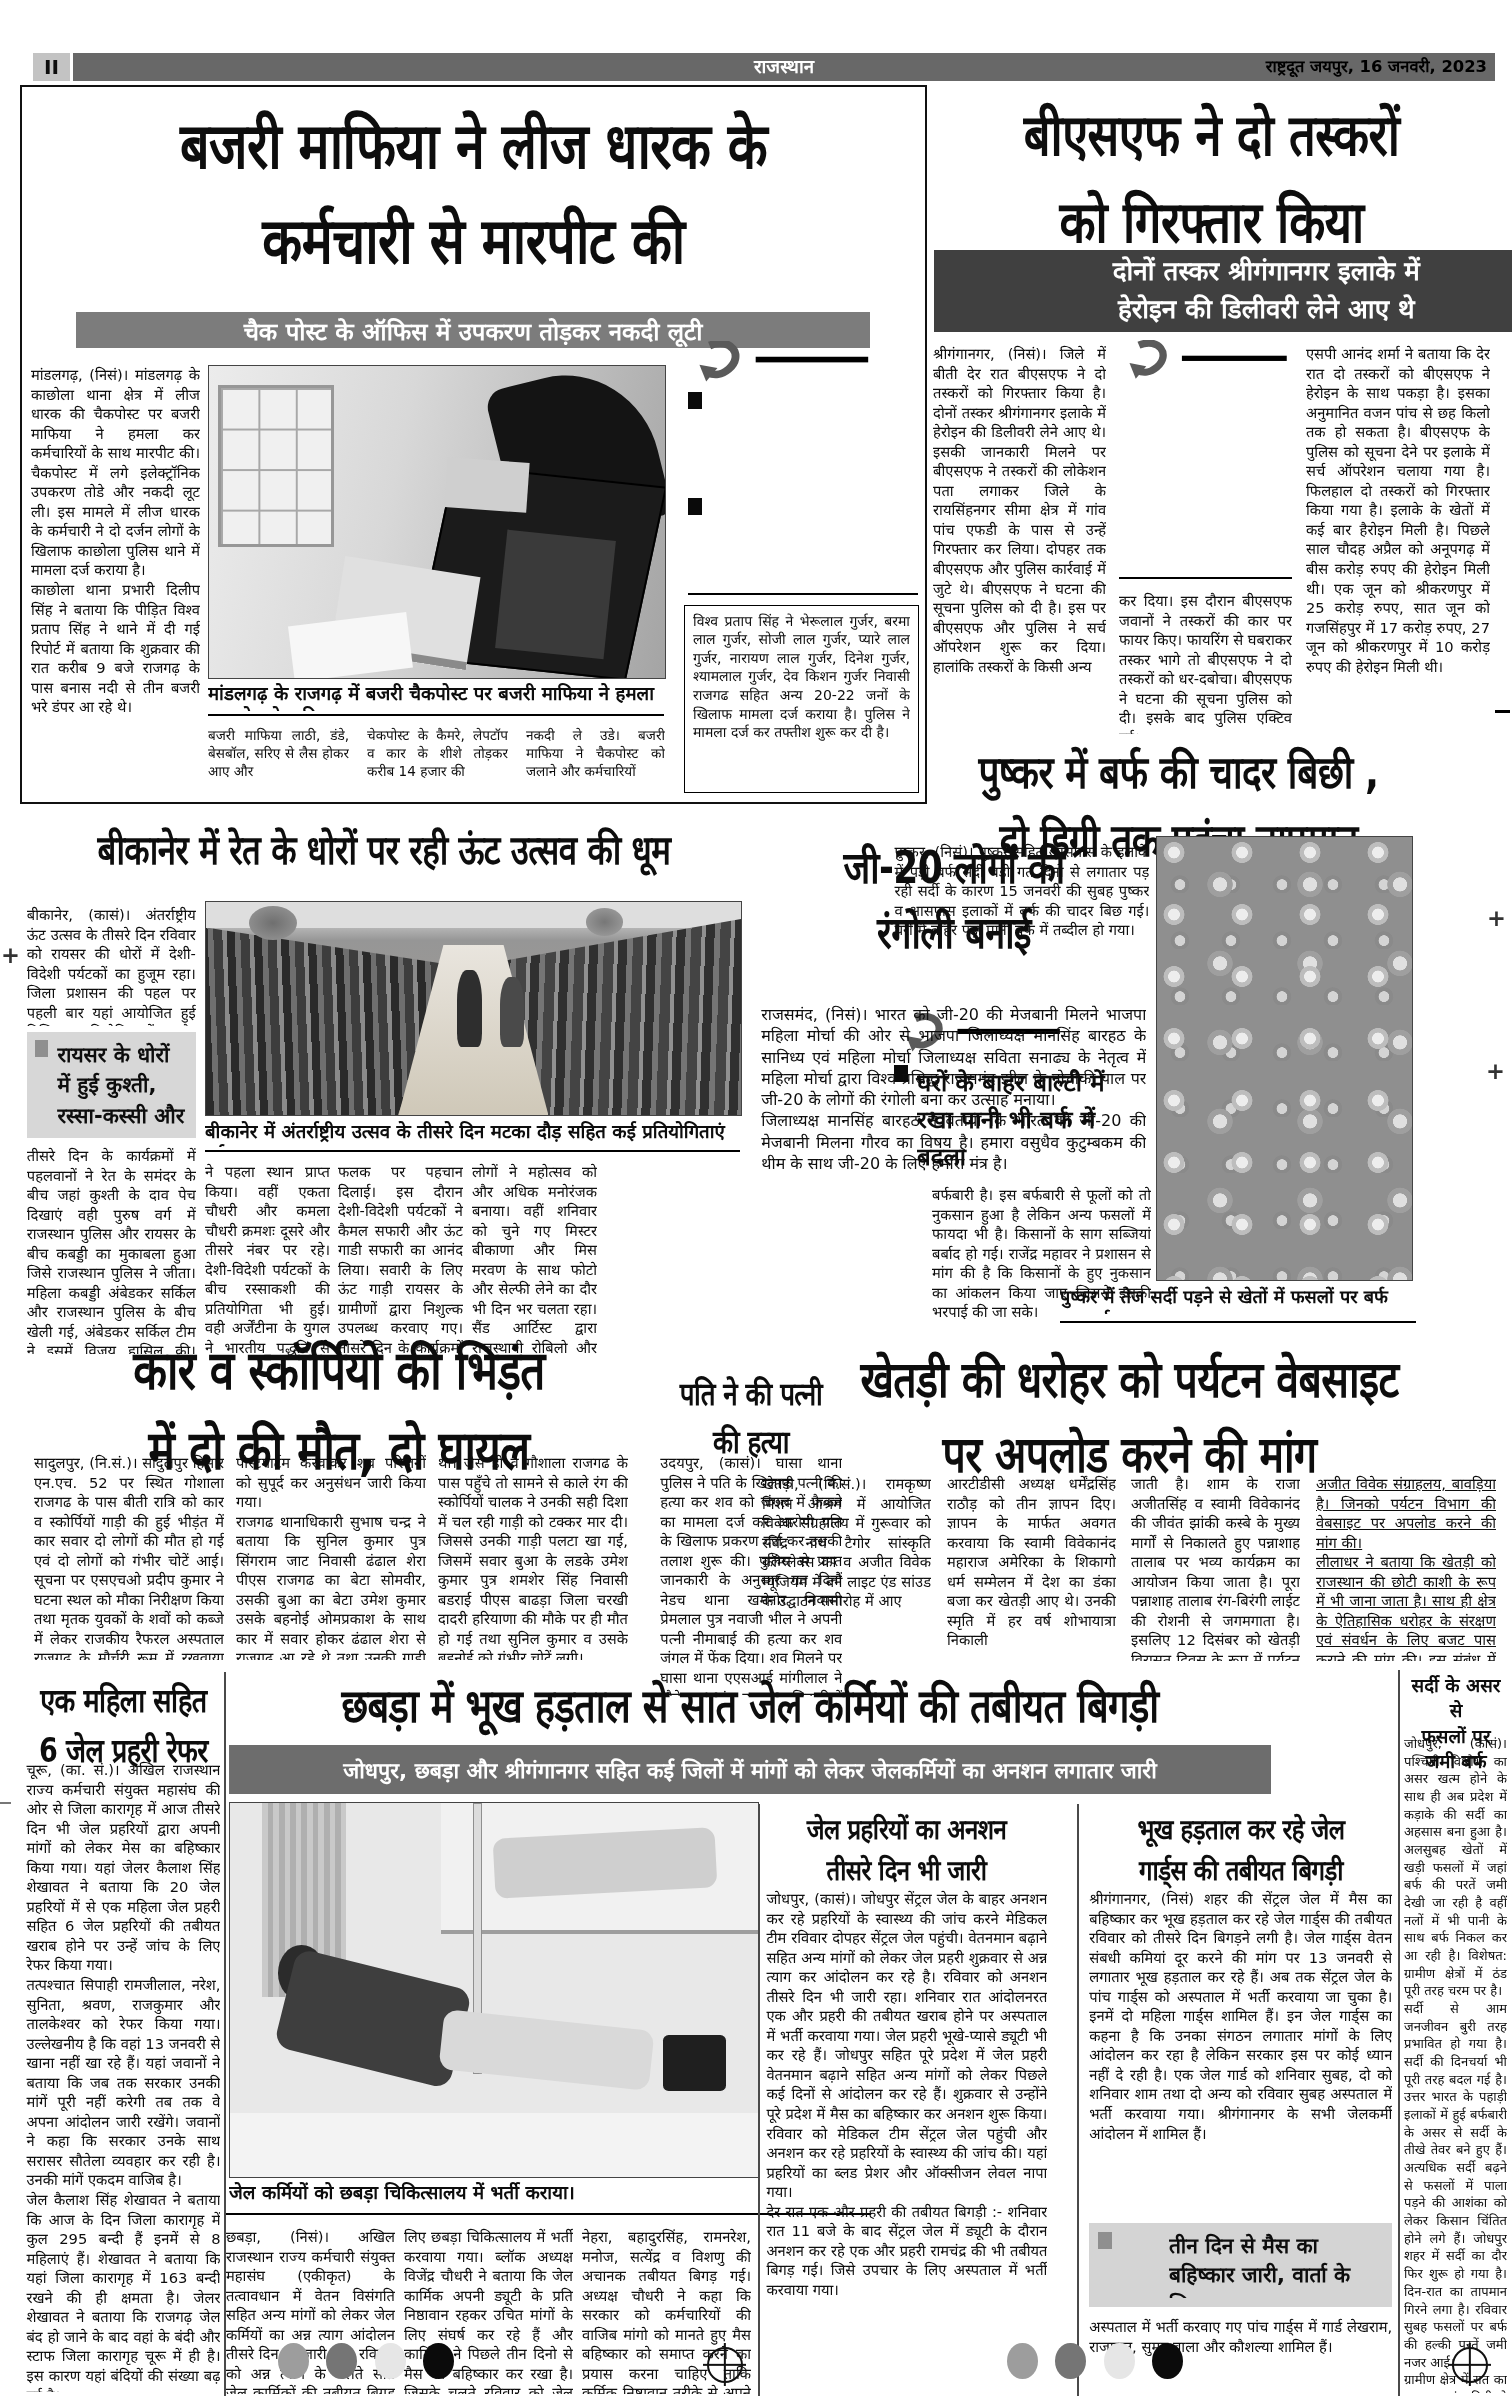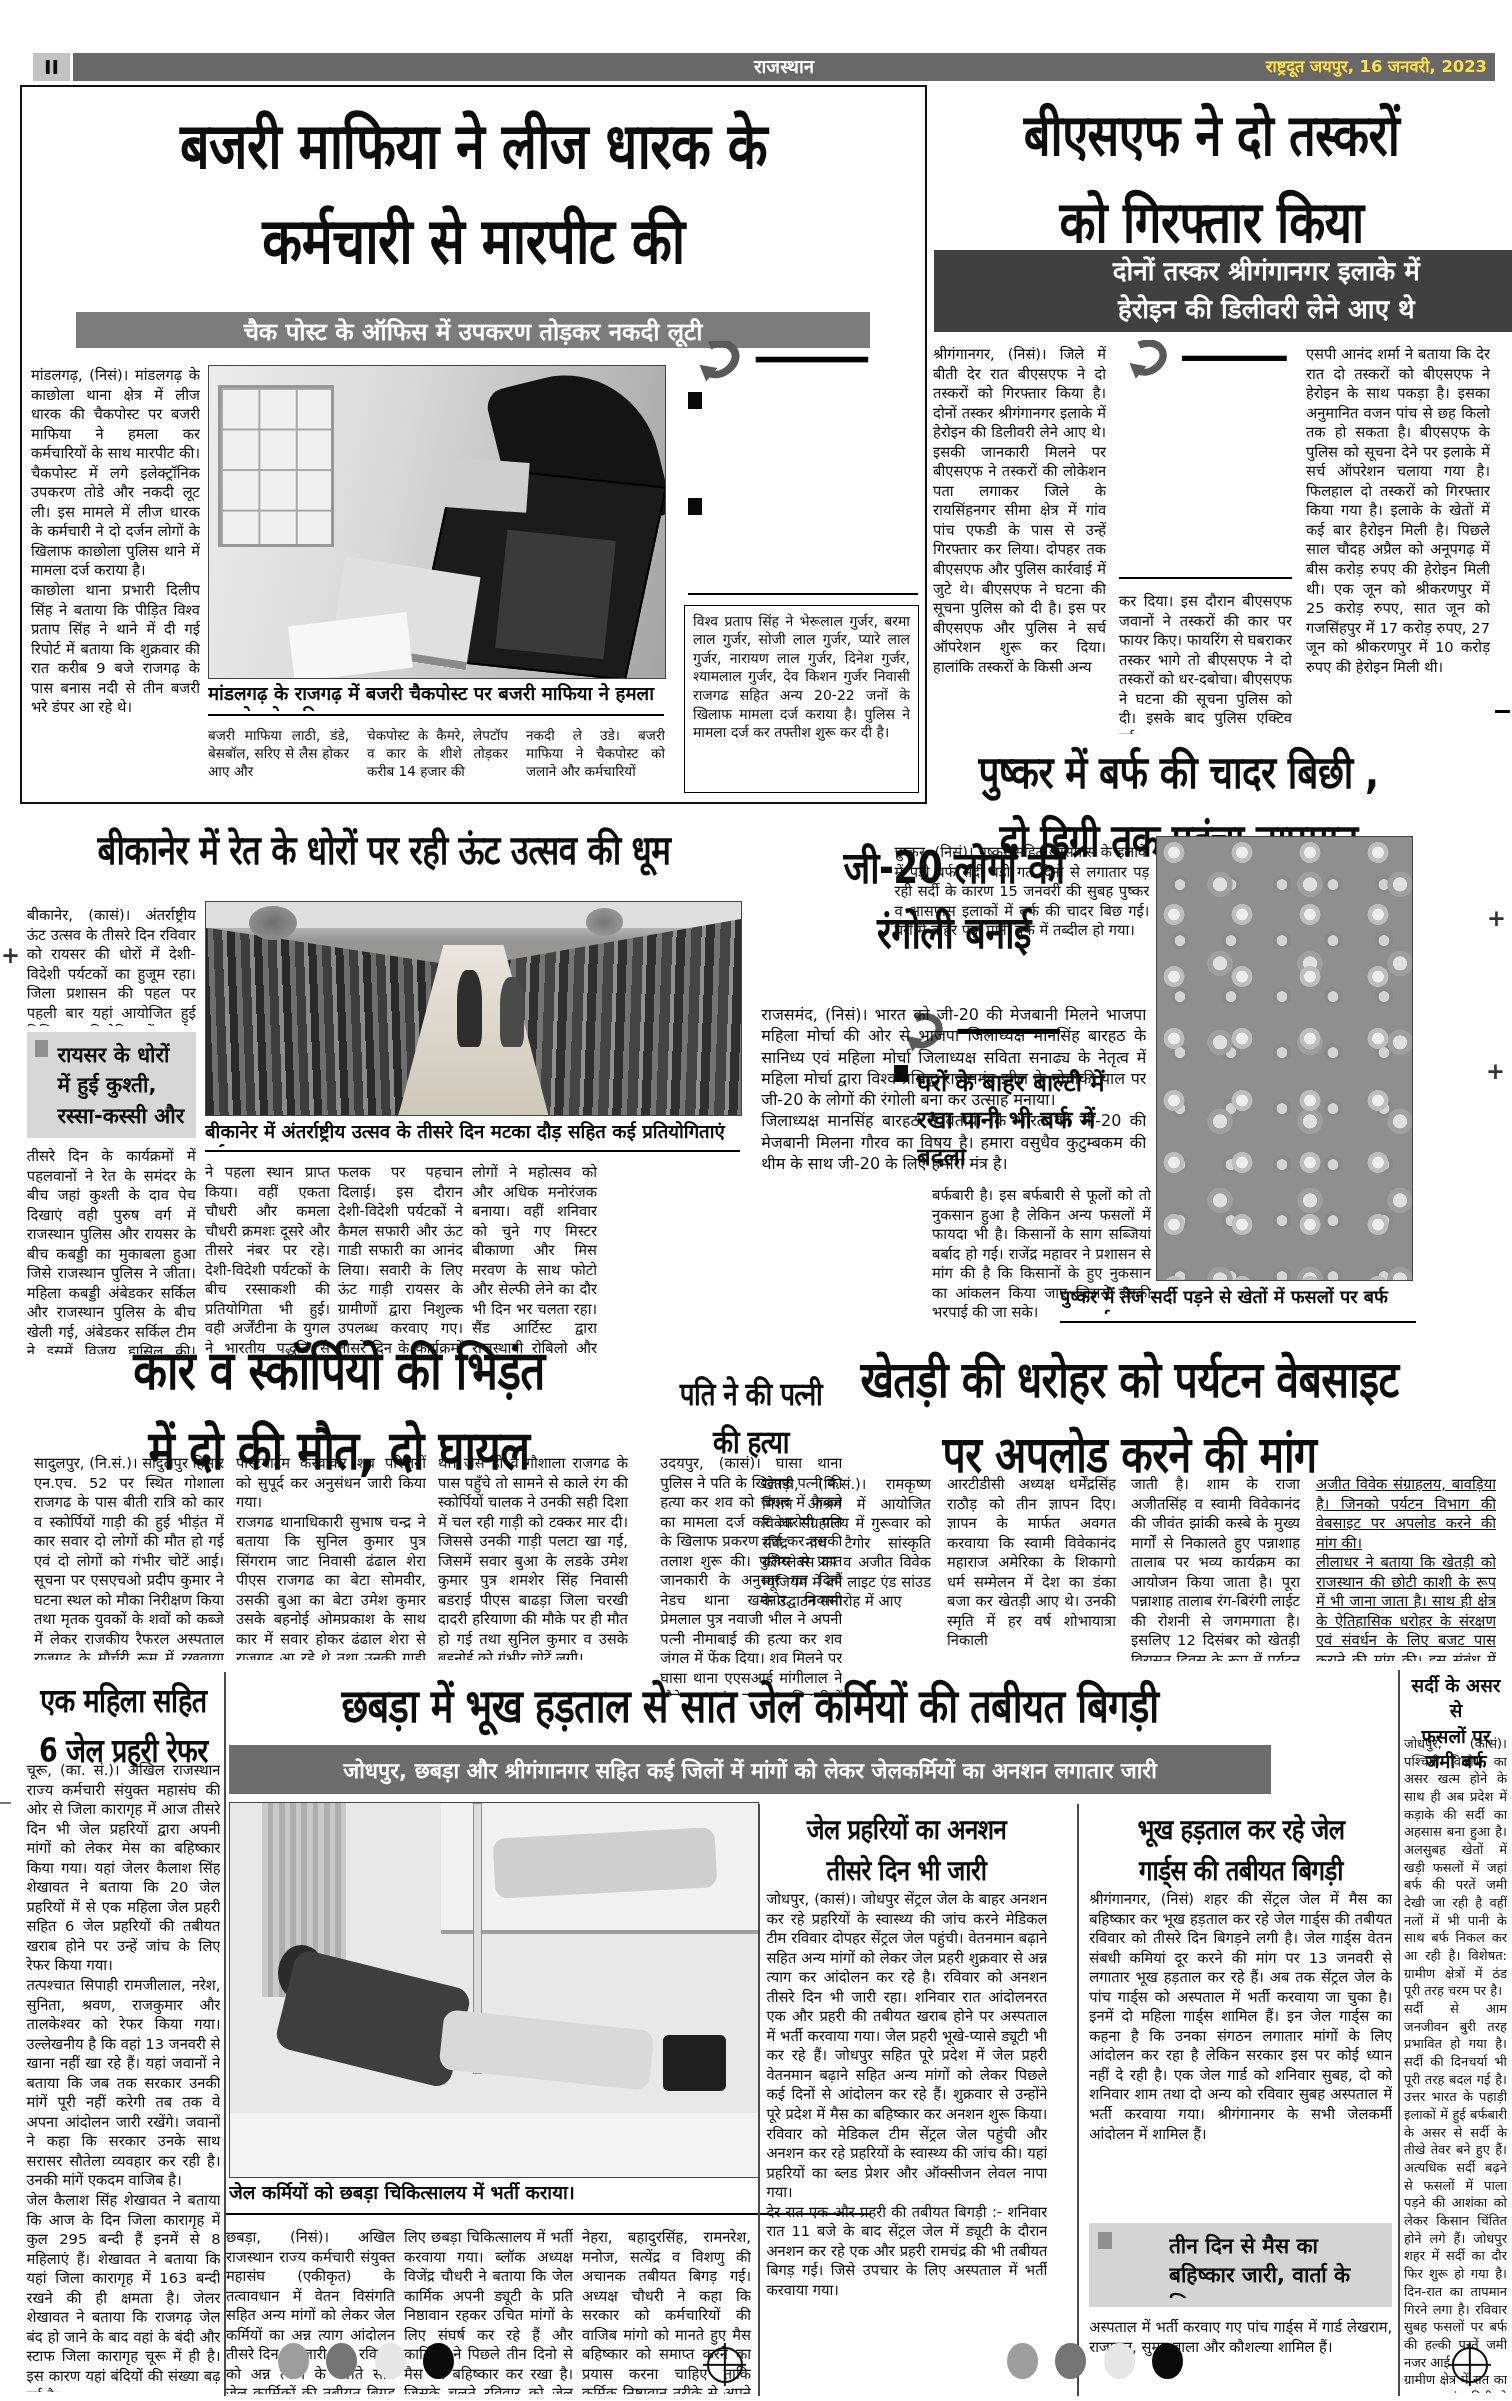--- a/index.html
+++ b/index.html
@@ -30,21 +30,21 @@
 </head>
 <body>
 
 <div class="page">
 
   <div class="abs" style="left:33px;top:53px;width:37px;height:28px;background:#c3c3c3;display:flex;align-items:center;justify-content:center;">
     <span style="font-weight:bold;font-size:20.3px;">II</span>
   </div>
   <div class="abs" style="left:73px;top:53px;width:1422px;height:28px;background:#686868;">
     <div class="abs" style="left:0;right:0;top:0;height:28px;color:#fff;font-weight:bold;font-size:18.6px;text-align:center;line-height:28px;">राजस्थान</div>
-    <div class="abs" style="right:8px;top:0;height:28px;color:#fde047;font-weight:bold;font-size:16.4px;line-height:28px;">राष्ट्रदूत जयपुर, 16 जनवरी, 2023</div>
+    <div class="abs" style="right:8px;top:0;height:28px;color:#000000;font-weight:bold;font-size:16.4px;line-height:28px;">राष्ट्रदूत जयपुर, 16 जनवरी, 2023</div>
   </div>
 
   <div class="abs" style="left:20px;top:85px;width:903px;height:715px;border:2.3px solid #111;">
     <div class="abs head" style="left:17px;right:17px;top:11.3px;font-size:52px;">
       <span class="pre">बजरी माफिया ने लीज धारक के
 कर्मचारी से मारपीट की</span>
     </div>
     <div class="abs graybar" style="left:54px;top:225px;width:794px;height:36px;background:#7c7c7c;font-size:24px;">
       <span>चैक पोस्ट के ऑफिस में उपकरण तोड़कर नकदी लूटी</span>
     </div>

